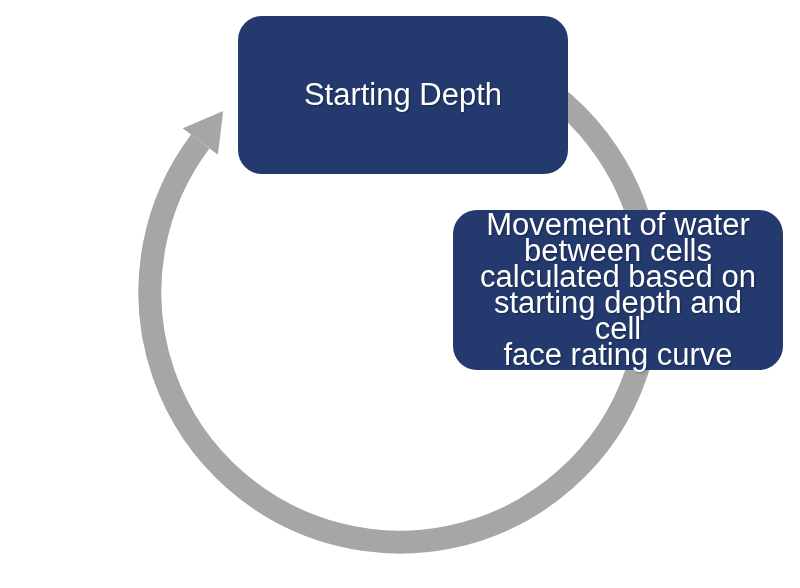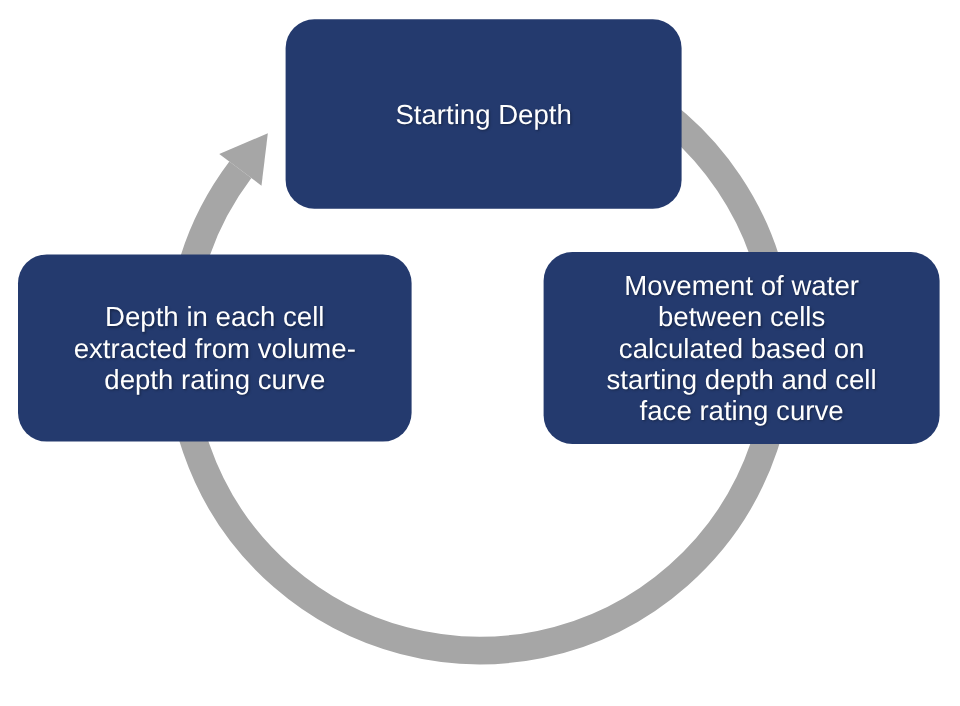--- a/index.html
+++ b/index.html
@@ -31,21 +31,21 @@
     z-index: 2;
     background: var(--node-fill);
     border-radius: 24px;
     display: flex;
     align-items: center;
     justify-content: center;
     padding: 8px 20px;
   }
   .node-label {
     color: var(--node-text);
-    font-size: 23px;
+    font-size: 31px;
     line-height: 26px;
     text-align: center;
     white-space: pre-line;
     text-shadow: 1px 1px 2px rgba(0,0,0,0.35);
   }
   .node-top    { left: 238px; top: 16px;  width: 330px; height: 158px; }
   .node-right  { left: 453px; top: 210px; width: 330px; height: 160px; }
   .node-bottom { left: 237px; top: 410px; width: 331px; height: 157px; }
   .node-left   { left: 15px;  top: 212px; width: 328px; height: 156px; }
 </style>
@@ -67,19 +67,14 @@
 
   <div class="node node-right">
     <div class="node-label">Movement of water
 between cells
 calculated based on
 starting depth and cell
 face rating curve</div>
   </div>
 
 
-  <div class="node node-left">
-    <div class="node-label">Depth in each cell
-extracted from volume-
-depth rating curve</div>
-  </div>
 
 </div>
 
 </body></html>

